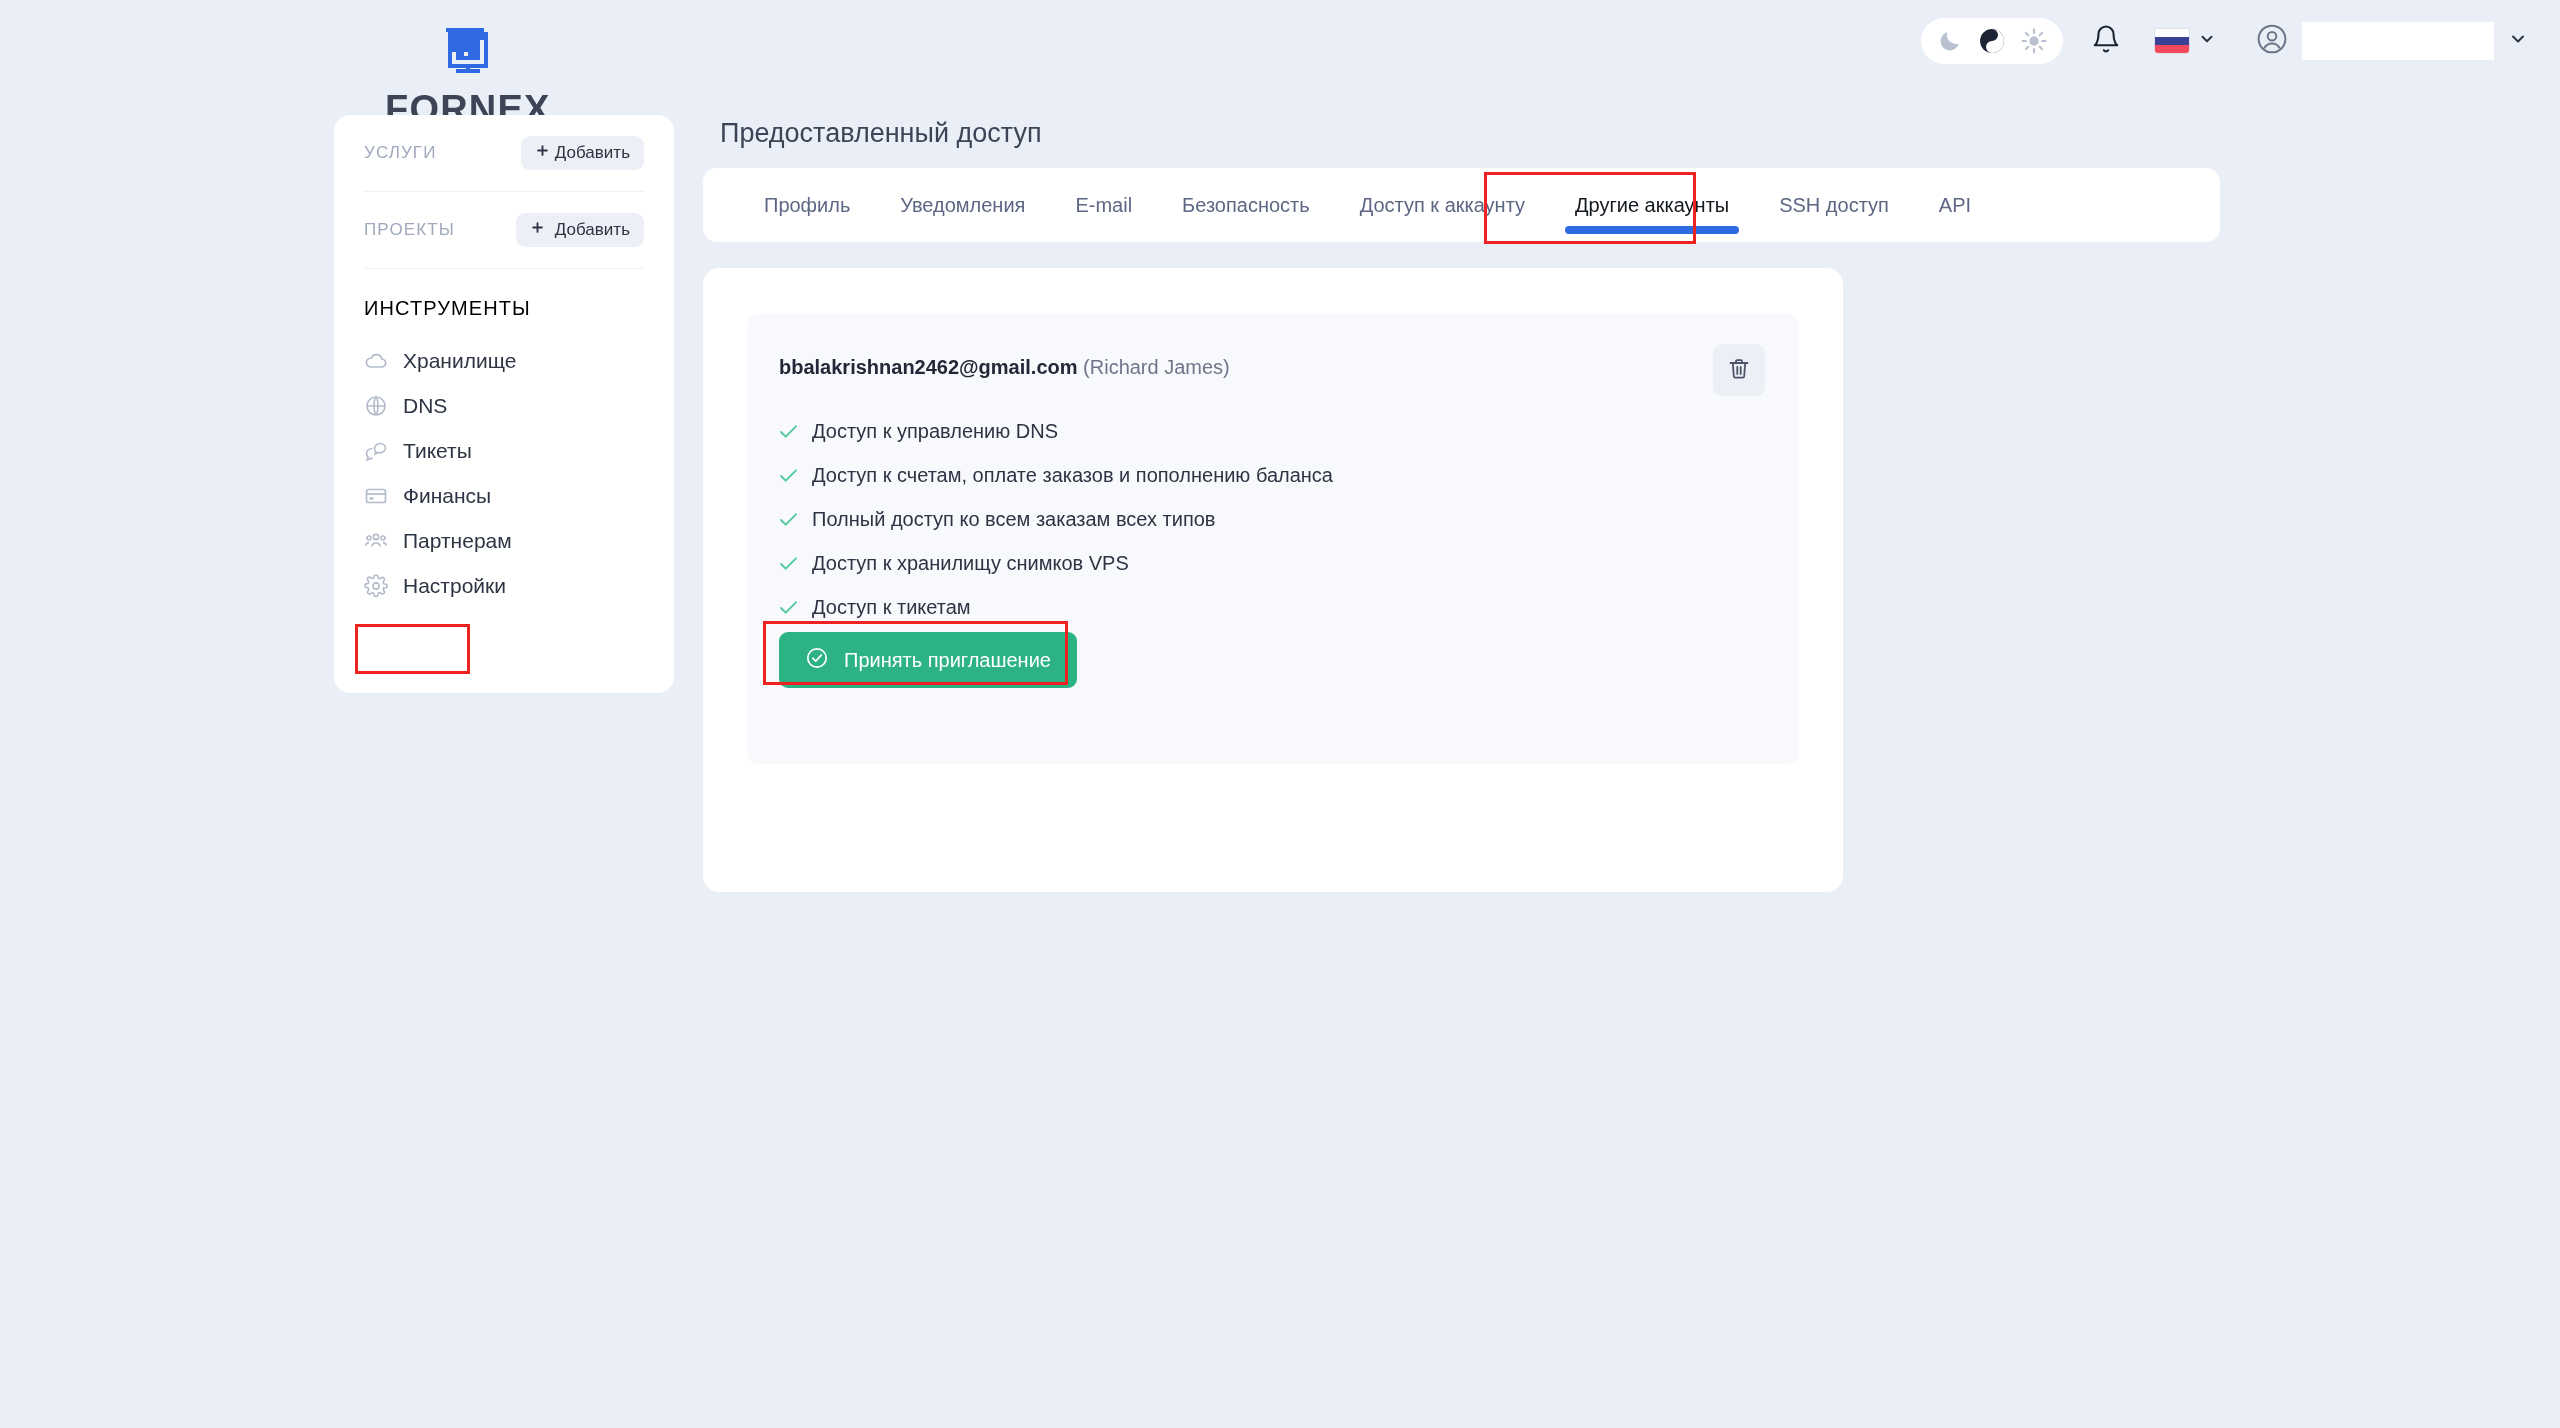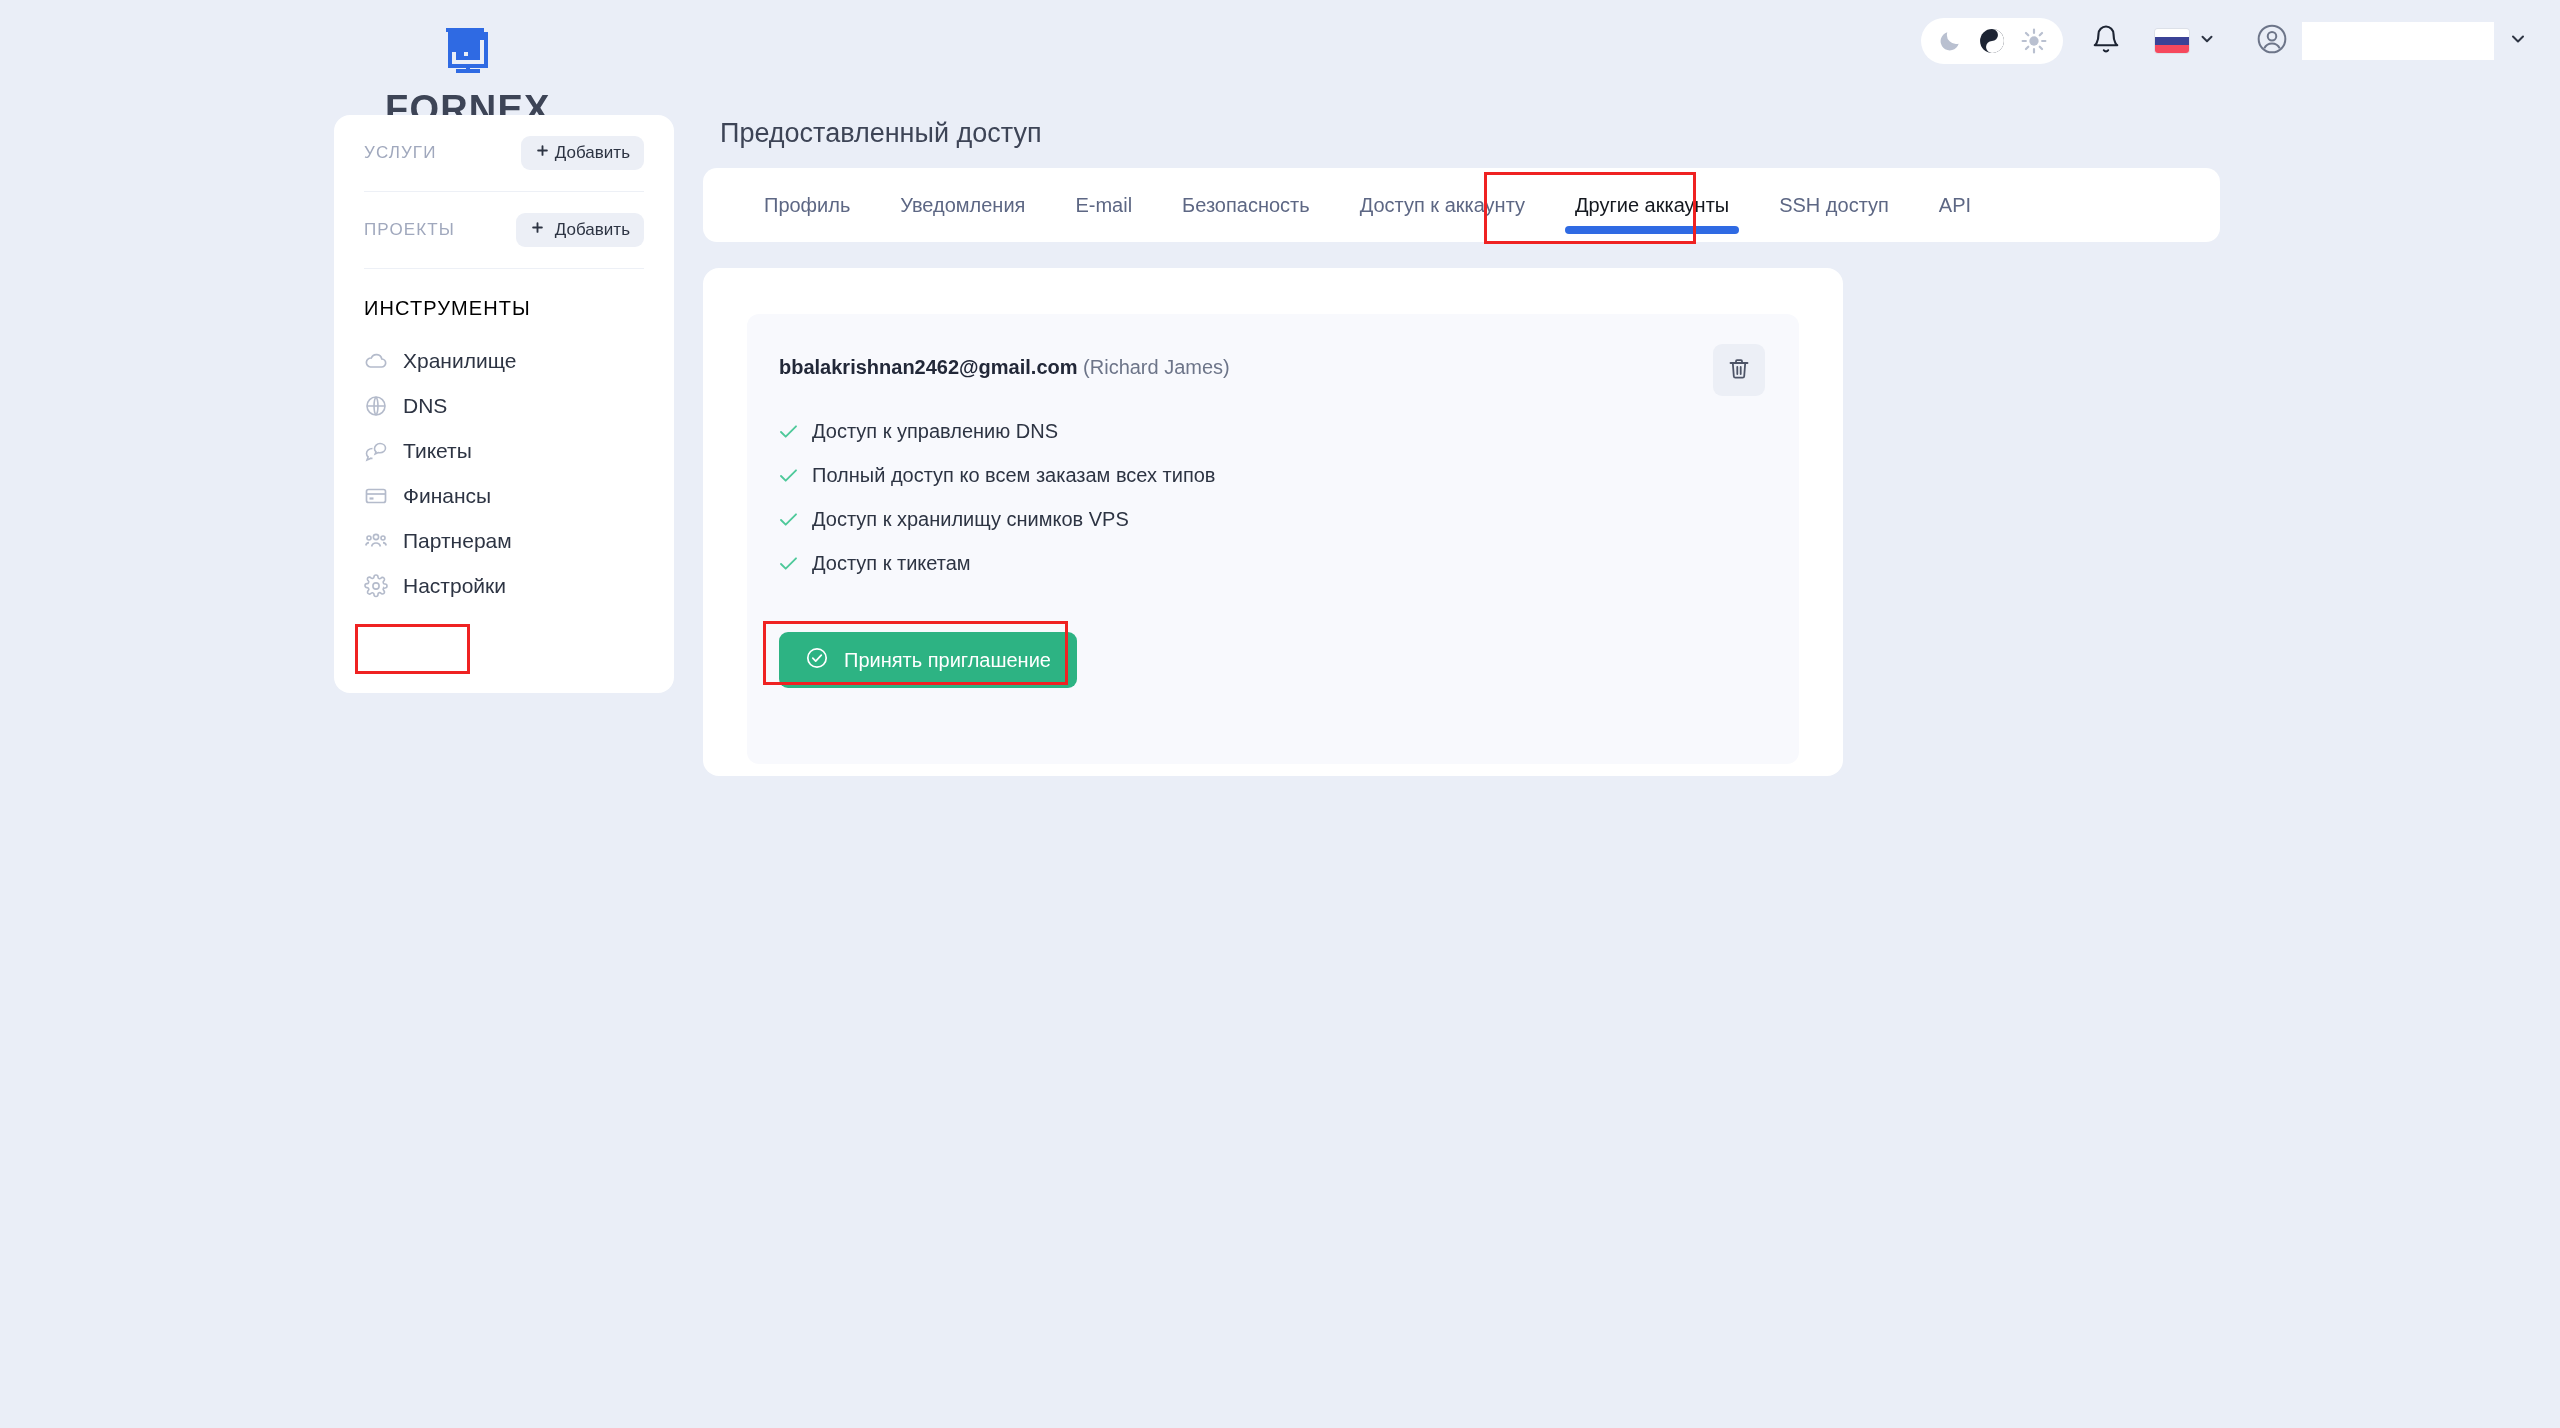--- a/index.html
+++ b/index.html
@@ -122,21 +122,21 @@
     white-space: nowrap;
   }
   .tab.active { color: #14181f; }
   .tab.active::after {
     content: ""; position: absolute; left: 15px; right: 15px; bottom: 8px;
     height: 8px; border-radius: 4px; background: #2f6ae3;
   }
 
   .content-card {
     position: absolute; left: 703px; top: 268px;
-    width: 1140px; height: 508px;
+    width: 1140px; height: 624px;
     background: #ffffff; border-radius: 16px; padding-left: 24px;
   }
   .invite-panel {
     position: absolute; left: 44px; top: 46px;
     width: 1052px; height: 450px;
     background: #f8f9fd; border-radius: 12px;
   }
   .invite-email-row {
     position: absolute; left: 32px; top: 42px;
     font-size: 20px;
@@ -413,20 +413,28 @@
           </svg>
         </span>
         <span class="perm-text">Доступ к управлению DNS</span>
       </div>
       <div class="perm-item">
         <span class="check">
           <svg viewBox="0 0 20 16" width="19" height="15" fill="none" stroke="#4ec99a" stroke-width="2" stroke-linecap="round" stroke-linejoin="round">
             <path d="M2 8.5l5 5L18 2.5"></path>
           </svg>
         </span>
+        <span class="perm-text">Доступ к счетам, оплате заказов и пополнению баланса</span>
+      </div>
+      <div class="perm-item">
+        <span class="check">
+          <svg viewBox="0 0 20 16" width="19" height="15" fill="none" stroke="#4ec99a" stroke-width="2" stroke-linecap="round" stroke-linejoin="round">
+            <path d="M2 8.5l5 5L18 2.5"></path>
+          </svg>
+        </span>
         <span class="perm-text">Полный доступ ко всем заказам всех типов</span>
       </div>
       <div class="perm-item">
         <span class="check">
           <svg viewBox="0 0 20 16" width="19" height="15" fill="none" stroke="#4ec99a" stroke-width="2" stroke-linecap="round" stroke-linejoin="round">
             <path d="M2 8.5l5 5L18 2.5"></path>
           </svg>
         </span>
         <span class="perm-text">Доступ к хранилищу снимков VPS</span>
       </div>

